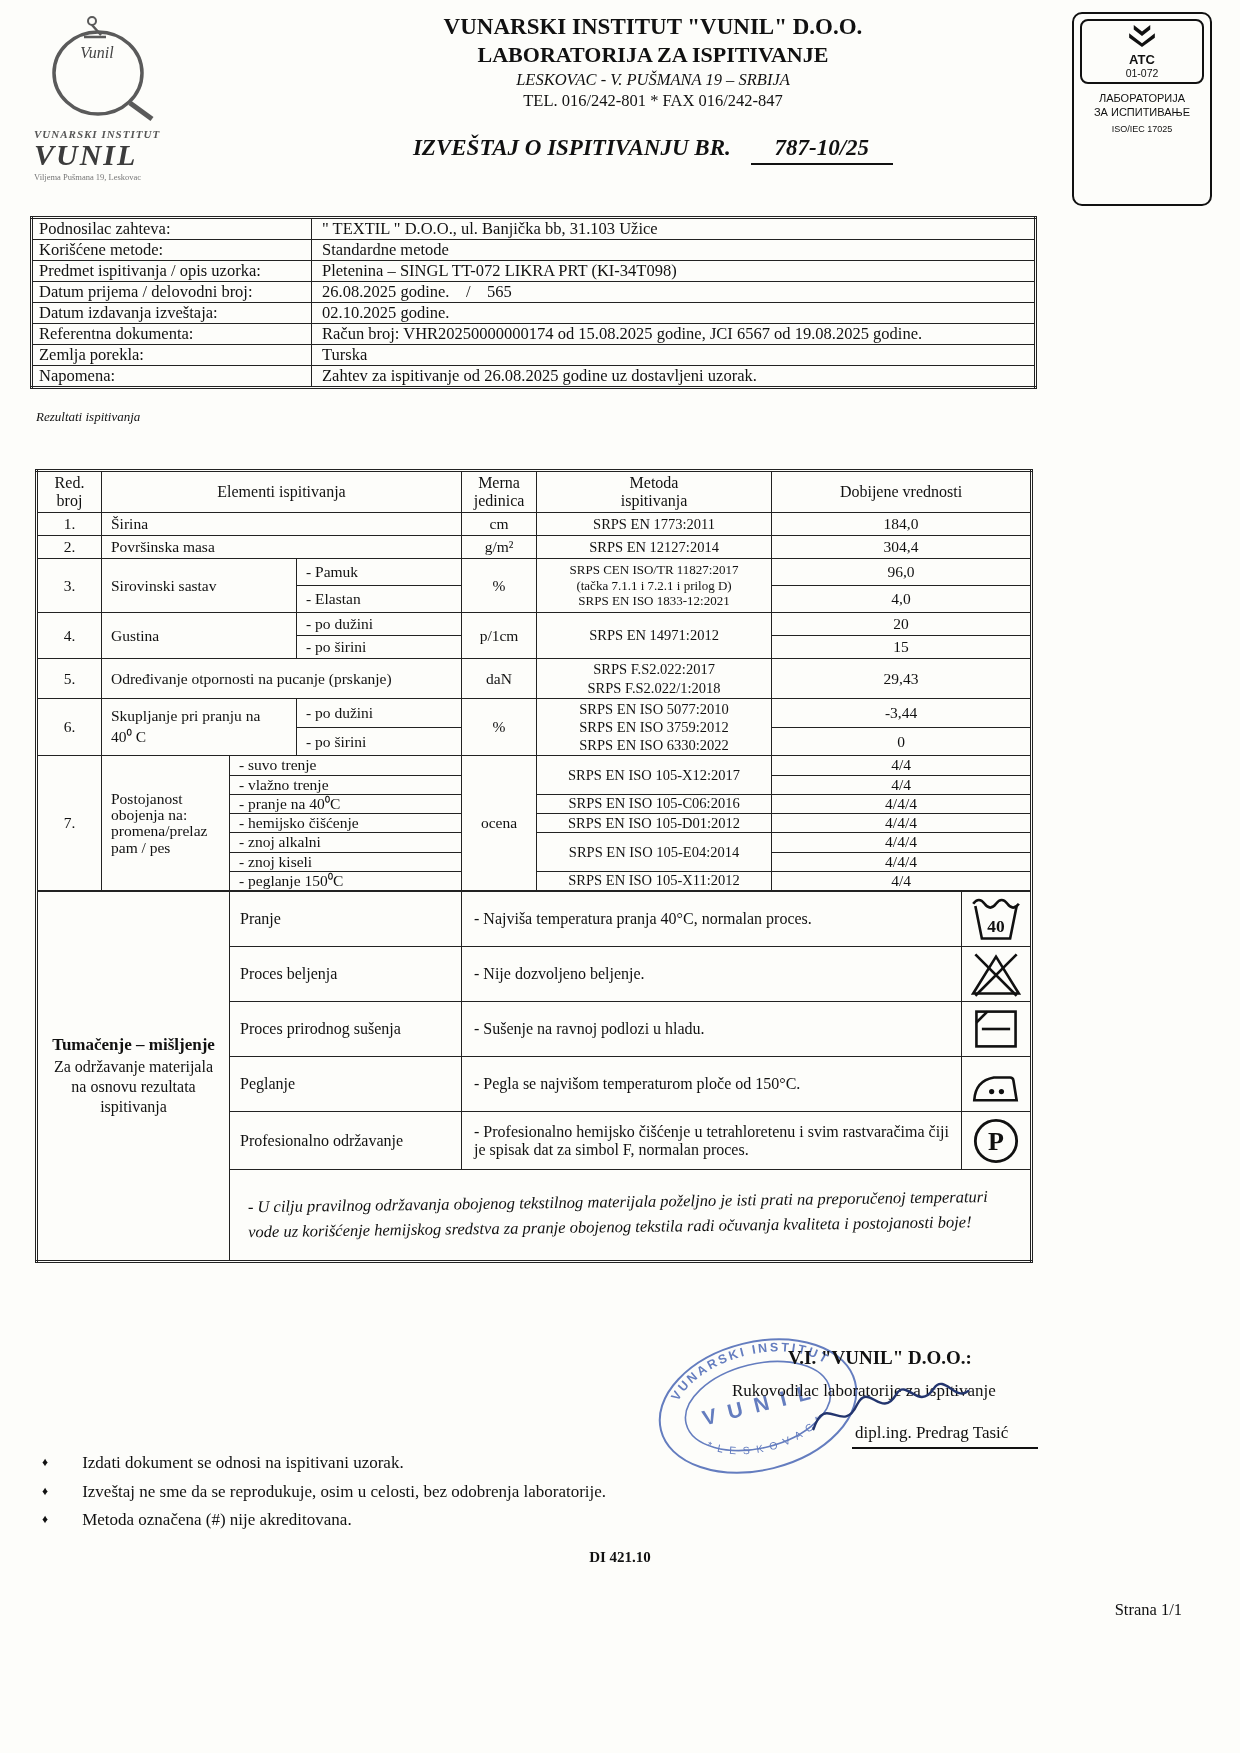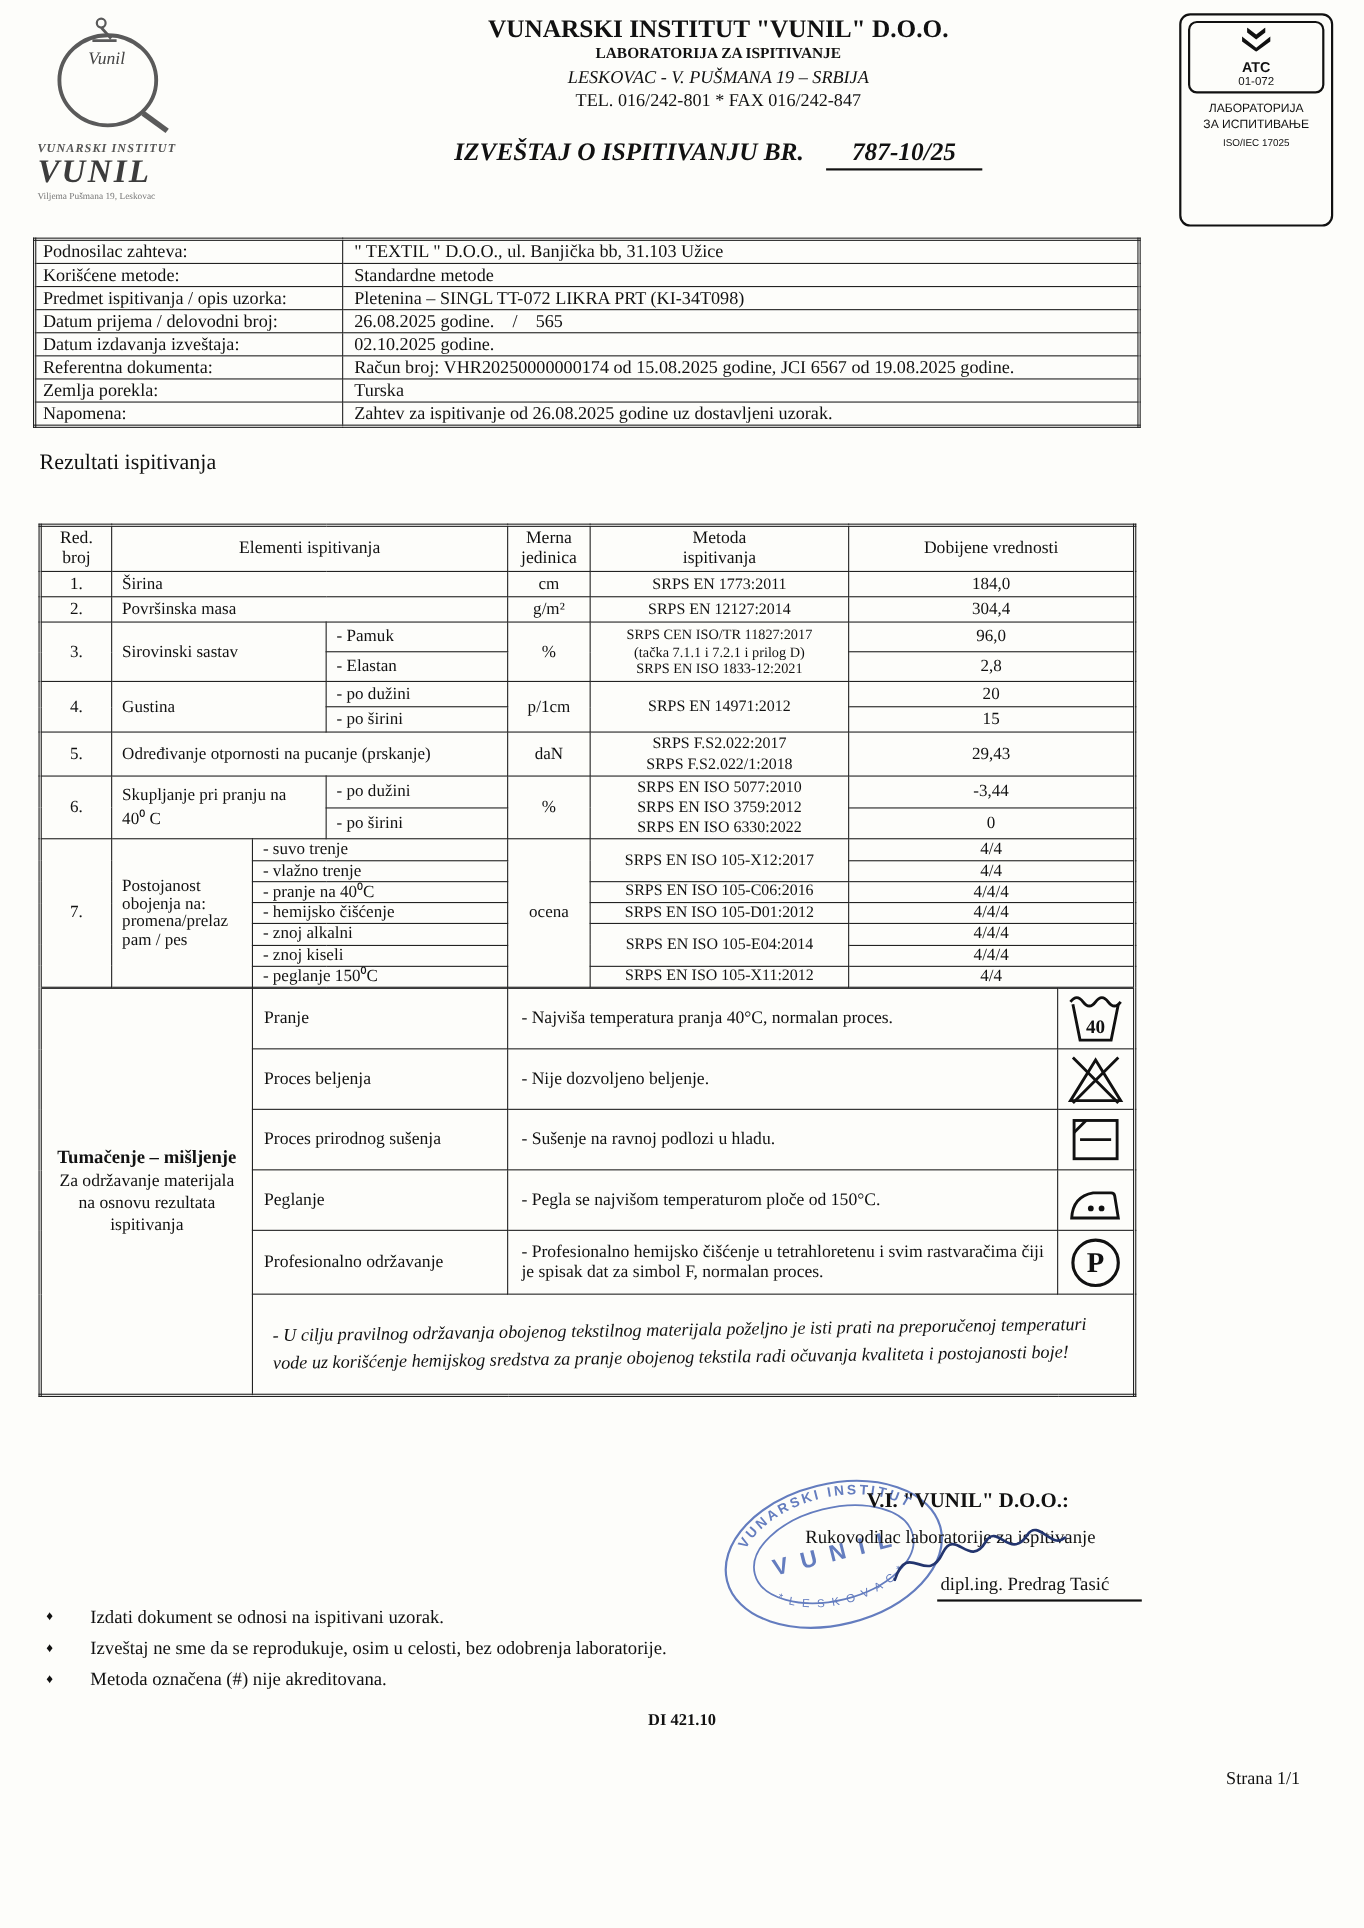--- a/index.html
+++ b/index.html
@@ -14,38 +14,38 @@
   .page { width:1240px; height:1753px; overflow:hidden; position:relative; }
 
   
   .hdr { display:flex; padding:10px 28px 0 34px; }
   .logo-block { width:200px; flex:0 0 200px; text-align:left; }
   .logo-inst { font-size:11px; font-weight:bold; font-style:italic; color:#555; letter-spacing:1px; margin-top:2px; }
   .logo-brand { font-size:30px; font-weight:bold; font-style:italic; color:#3c3c3c; letter-spacing:2px; line-height:1; }
   .logo-addr { font-size:8.5px; color:#777; margin-top:2px; }
   .hdr-center { flex:1 1 auto; text-align:center; padding-top:4px; }
   .inst-name { font-size:23px; font-weight:bold; }
-  .lab-name { font-size:14px; font-weight:bold; margin-top:2px; }
+  .lab-name { font-size:22px; font-weight:bold; margin-top:2px; }
   .addr { font-size:16.5px; margin-top:2px;font-style:italic; }
   .tel { font-size:16.5px; margin-top:1px; }
   .report-line { margin-top:24px; font-size:23px; font-weight:bold; font-style:italic; }
   .report-num { display:inline-block; border-bottom:2.5px solid #111; padding:0 24px 2px 24px; margin-left:14px; }
   .atc-box { flex:0 0 140px; width:140px; border:2.5px solid #111; border-radius:10px; padding:5px 6px; height:194px; margin-top:2px; }
   .atc-inner { border:2px solid #111; border-radius:8px; text-align:center; padding:4px 2px 3px; }
   .atc-label { font-size:13px; font-weight:bold; font-family:"Liberation Sans", sans-serif; margin-top:1px; }
   .atc-code { font-size:10.5px; font-family:"Liberation Sans", sans-serif; }
   .atc-lab { text-align:center; font-size:11px; margin-top:8px; font-family:"Liberation Sans", sans-serif; line-height:1.25; }
   .atc-iso { font-size:9px; margin-top:4px; }
 
   
   .itable { border-collapse:collapse; table-layout:fixed; width:1004px; margin:10px 0 0 30px; border:3px double #222; }
   .itable td { border:1.5px solid #222; font-size:16.5px; padding:0 6px; height:21px; vertical-align:middle; }
   .itable td.ival { padding-left:10px; }
 
-  .section-title { font-size:20px; margin:20px 0 0 36px; }
+  .section-title { font-size:13px; margin:20px 0 0 36px;font-style:italic; }
 
   
   .rtable { border-collapse:collapse; table-layout:fixed; width:995px; margin:44px 0 0 35px; border:3px double #222; border-bottom:1.5px solid #222; }
   .rtable td { border:1.2px solid #222; font-size:15.5px; padding:1px 4px; vertical-align:middle; }
   .ctable { border-collapse:collapse; table-layout:fixed; width:995px; margin:0 0 0 35px; border:3px double #222; border-top:none; }
   .ctable td { border:1.2px solid #222; font-size:16px; padding:2px 6px; vertical-align:middle; }
   .c { text-align:center; }
   .el { text-align:left; padding-left:9px !important; }
   .pre { white-space:pre-line; }
   .rhead td { height:42px; font-size:16px; line-height:1.15; }
@@ -215,21 +215,21 @@
       <td class="el" colspan="2" rowspan="2">Sirovinski sastav</td>
       <td class="el">- Pamuk</td>
       <td class="c" rowspan="2">%</td>
       <td class="c pre m-small" rowspan="2">SRPS CEN ISO/TR 11827:2017
 (tačka 7.1.1 i 7.2.1 i prilog D)
 SRPS EN ISO 1833-12:2021</td>
       <td class="c">96,0</td>
     </tr>
     <tr style="height:27px">
       <td class="el">- Elastan</td>
-      <td class="c">2,8</td>
+      <td class="c">4,0</td>
     </tr>
 
     <tr style="height:23px">
       <td class="c" rowspan="2">4.</td>
       <td class="el" colspan="2" rowspan="2">Gustina</td>
       <td class="el">- po dužini</td>
       <td class="c" rowspan="2">p/1cm</td>
       <td class="c m-med" rowspan="2">SRPS EN 14971:2012</td>
       <td class="c">20</td>
     </tr>

